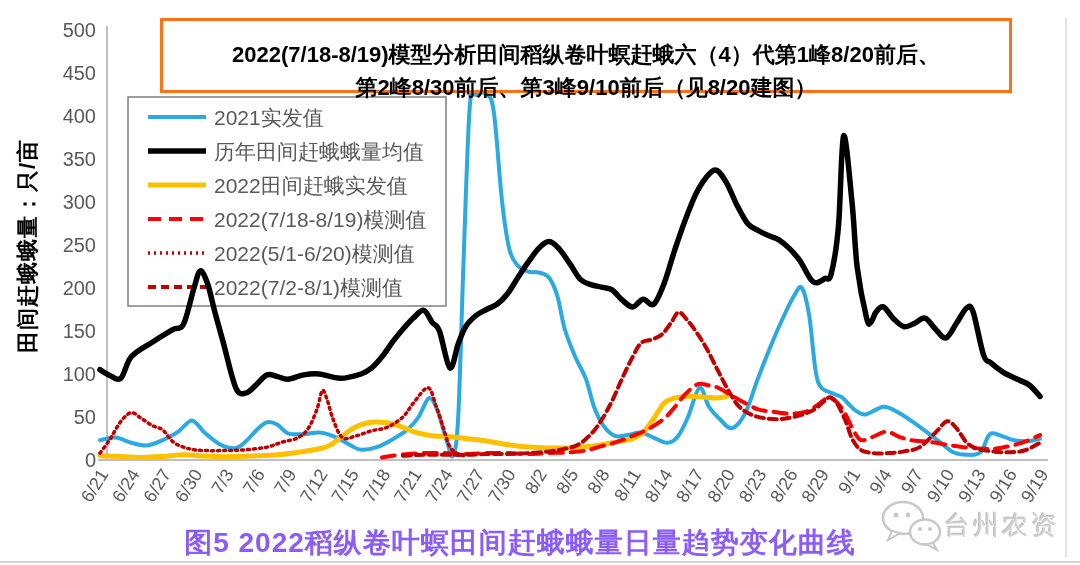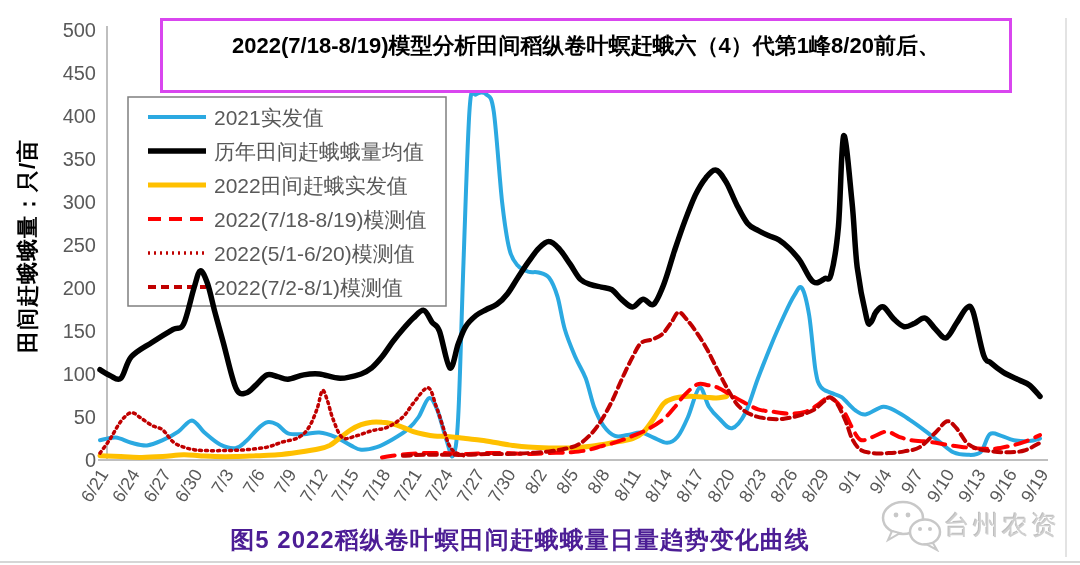--- a/index.html
+++ b/index.html
@@ -1,25 +1,25 @@
 <!DOCTYPE html>
 <html><head>
 <meta charset="utf-8">
 <style>
   html,body{margin:0;padding:0;background:#fff;}
   .figure{position:relative;width:1080px;height:565px;background:#fff;overflow:hidden;
           font-family:"Liberation Sans","DejaVu Sans",sans-serif;}
   .title-box{position:absolute;left:160px;top:18px;width:852px;height:75px;
-             border:3px solid #d946ef;box-sizing:border-box;background:#fff;
-             text-align:center;padding-top:8px;}
+             border:3px solid #f97316;box-sizing:border-box;background:#fff;
+             text-align:center;padding-top:17px;}
   .title-box div{font-size:22px;font-weight:700;color:#000;line-height:33px;white-space:nowrap;}
   .y-title{position:absolute;left:-224px;top:233px;width:500px;height:26px;text-align:center;
            transform:rotate(-90deg);font-size:22px;font-weight:700;color:#000;letter-spacing:1px;}
   .caption{position:absolute;left:0;top:524px;width:1040px;text-align:center;
-           font-size:24px;font-weight:700;color:#4c1d95;letter-spacing:1px;}
+           font-size:28px;font-weight:700;color:#8b5cf6;letter-spacing:1px;}
   .watermark{position:absolute;left:878px;top:495px;width:200px;height:60px;color:#c9c9c9;
              display:flex;align-items:center;opacity:.92;}
   .watermark span{font-size:26px;letter-spacing:3px;color:#cbcbcb;
                   text-shadow:1px 1px 0 #fff,-1px -1px 0 #b9b9b9;}
   svg text{font-family:"Liberation Sans","DejaVu Sans",sans-serif;}
 </style>
 </head>
 <body>
 
 <div class="figure">
@@ -89,20 +89,21 @@
       <path d="M100 440.22C102.6 439.8 110.4 437.2 115.7 437.6C120.9 438.1 126.1 441.5 131.3 442.8C136.6 444.1 141.8 445.8 147.0 445.4C152.2 444.9 157.4 442.5 162.7 440.2C167.9 437.9 173.5 434.9 178.3 431.6C183.2 428.3 187.6 420.3 191.9 420.4C196.3 420.6 199.7 428.5 204.4 432.5C209.1 436.5 214.9 441.9 220.1 444.5C225.3 447.1 231.4 448.5 235.8 448.0C240.1 447.4 242.7 444.1 246.2 441.1C249.7 438.1 253.2 433.1 256.7 429.9C260.1 426.7 263.6 423.0 267.1 422.2C270.6 421.3 274.1 422.9 277.6 424.7C281.0 426.6 283.6 431.8 288.0 433.3C292.4 434.9 298.4 434.3 303.7 434.2C308.9 434.1 314.1 432.1 319.3 432.5C324.6 432.9 329.8 434.6 335.0 436.8C340.2 438.9 346.3 443.2 350.7 445.4C355.0 447.5 356.8 449.4 361.1 449.7C365.5 450.0 371.6 448.8 376.8 447.1C382.0 445.4 387.2 442.4 392.4 439.4C397.7 436.4 403.8 432.8 408.1 429.0C412.5 425.3 415.1 422.2 418.6 417.0C422.0 411.8 425.9 399.2 429.0 398.1C432.1 396.9 434.4 403.0 437.4 410.1C440.3 417.3 444.1 433.5 446.8 441.1C449.4 448.7 451.1 459.7 453.0 455.7C454.9 451.7 456.5 449.3 458.2 417.0C460.0 384.8 461.6 313.8 463.5 262.2C465.4 210.6 467.6 135.3 469.7 107.4C471.8 79.4 473.2 96.6 476.0 94.5C478.8 92.4 483.5 91.6 486.4 94.5C489.4 97.4 491.1 93.8 493.8 111.7C496.4 129.6 499.5 179.1 502.1 202.0C504.7 224.9 506.8 238.7 509.4 249.3C512.0 259.9 514.6 261.9 517.8 265.6C520.9 269.4 524.7 270.5 528.2 271.7C531.7 272.8 535.2 271.5 538.7 272.5C542.1 273.5 546.0 273.7 549.1 277.7C552.2 281.7 554.9 288.0 557.5 296.6C560.1 305.2 561.8 319.2 564.8 329.3C567.7 339.3 571.7 348.6 575.2 356.8C578.7 365.0 582.5 370.0 585.7 378.3C588.8 386.6 591.1 398.8 594.0 406.7C597.0 414.6 599.9 420.7 603.4 425.6C606.9 430.5 610.9 434.3 614.9 435.9C618.9 437.5 623.1 435.6 627.4 435.1C631.8 434.5 636.7 432.1 641.0 432.5C645.4 432.9 649.2 435.9 653.6 437.6C657.9 439.4 663.1 442.9 667.1 442.8C671.1 442.7 674.1 441.1 677.6 436.8C681.1 432.5 684.4 425.2 688.0 417.0C691.7 408.8 696.0 389.5 699.5 387.8C703.0 386.0 705.6 401.5 708.9 406.7C712.2 411.8 715.5 415.1 719.4 418.7C723.2 422.3 727.5 429.2 731.9 428.2C736.2 427.2 741.1 421.0 745.5 412.7C749.8 404.4 753.6 389.8 758.0 378.3C762.4 366.8 767.2 354.4 771.6 343.9C775.9 333.4 780.3 323.7 784.1 315.5C787.9 307.3 791.6 299.5 794.6 294.9C797.5 290.3 799.4 284.6 801.9 288.0C804.3 291.4 806.9 301.9 809.2 315.5C811.4 329.1 813.5 357.8 815.4 369.7C817.4 381.6 818.1 383.0 820.7 386.9C823.3 390.8 827.6 391.2 831.1 392.9C834.6 394.6 837.6 394.4 841.6 397.2C845.6 400.1 851.1 407.3 855.1 410.1C859.1 413.0 860.9 415.0 865.6 414.4C870.3 413.8 878.1 407.1 883.3 406.7C888.6 406.3 892.6 409.7 896.9 411.8C901.3 414.0 904.7 416.4 909.4 419.6C914.1 422.7 919.9 426.9 925.1 430.8C930.3 434.6 936.1 439.2 940.8 442.8C945.5 446.4 949.0 450.3 953.3 452.3C957.7 454.3 962.4 454.8 966.9 454.8C971.4 454.8 976.6 455.7 980.5 452.3C984.3 448.8 986.4 436.9 989.9 434.2C993.3 431.5 997.4 434.9 1001.4 435.9C1005.4 436.9 1009.2 439.4 1013.9 440.2C1018.6 441.1 1025.2 441.4 1029.6 441.1C1033.9 440.8 1038.3 438.9 1040.0 438.5" fill="none" stroke="#2BA9E1" stroke-width="4" stroke-linecap="round" stroke-linejoin="round"></path>
       <path d="M100 369.7C101.7 370.7 107.0 374.3 110.4 375.7C113.9 377.2 117.4 381.5 120.9 378.3C124.4 375.1 126.1 362.8 131.3 356.8C136.6 350.8 145.3 346.8 152.2 342.2C159.2 337.6 167.9 332.3 173.1 329.3C178.3 326.3 180.1 331.0 183.6 324.1C187.0 317.2 191.2 296.9 194.0 288.0C196.8 279.1 198.0 271.5 200.3 270.8C202.5 270.1 205.1 276.8 207.6 283.7C210.0 290.6 212.3 302.3 214.9 312.1C217.5 321.8 219.8 329.6 223.2 342.2C226.7 354.8 231.9 379.3 235.8 387.8C239.6 396.2 242.7 393.5 246.2 392.9C249.7 392.3 253.2 387.3 256.7 384.3C260.1 381.3 263.6 376.2 267.1 374.9C270.6 373.6 274.1 375.9 277.6 376.6C281.0 377.3 283.6 379.4 288.0 379.2C292.4 378.9 298.4 375.7 303.7 374.9C308.9 374.0 313.2 373.4 319.3 374.0C325.4 374.6 333.3 378.3 340.2 378.3C347.2 378.3 355.9 375.7 361.1 374.0C366.3 372.3 368.1 370.8 371.6 368.0C375.0 365.1 378.5 361.1 382.0 356.8C385.5 352.5 389.0 346.8 392.4 342.2C395.9 337.6 399.4 333.3 402.9 329.3C406.4 325.3 409.9 321.3 413.3 318.1C416.8 314.9 420.6 309.6 423.8 310.4C426.9 311.1 429.5 319.0 432.1 322.4C434.7 325.8 436.5 323.4 439.4 331.0C442.4 338.6 446.8 365.8 449.9 368.0C453.0 370.1 455.6 350.8 458.2 343.9C460.9 337.0 462.6 331.4 465.6 326.7C468.5 322.0 472.5 318.4 476.0 315.5C479.5 312.7 483.0 311.4 486.4 309.5C489.9 307.6 493.4 306.9 496.9 304.3C500.4 301.8 503.9 298.5 507.3 294.0C510.8 289.6 514.3 283.0 517.8 277.7C521.3 272.4 524.7 267.1 528.2 262.2C531.7 257.3 535.2 251.9 538.7 248.4C542.1 245.0 545.6 241.4 549.1 241.6C552.6 241.7 556.1 245.6 559.6 249.3C563.0 253.0 566.5 258.9 570.0 263.9C573.5 268.9 577.0 276.0 580.4 279.4C583.9 282.8 587.4 283.3 590.9 284.6C594.4 285.9 597.9 286.3 601.3 287.1C604.8 288.0 608.3 287.6 611.8 289.7C615.3 291.9 618.7 297.2 622.2 300.0C625.7 302.9 629.2 307.1 632.7 306.9C636.1 306.8 639.6 299.6 643.1 299.2C646.6 298.8 650.1 306.9 653.6 304.3C657.0 301.8 660.5 292.6 664.0 283.7C667.5 274.8 671.0 261.5 674.4 251.0C677.9 240.6 681.4 230.2 684.9 220.9C688.4 211.6 691.9 202.3 695.3 195.1C698.8 188.0 702.3 182.1 705.8 177.9C709.3 173.8 712.7 169.3 716.2 170.2C719.7 171.0 723.2 177.2 726.7 183.1C730.1 189.0 733.6 198.7 737.1 205.4C740.6 212.2 744.1 219.3 747.6 223.5C751.0 227.7 754.5 228.4 758.0 230.4C761.5 232.4 765.0 234.0 768.4 235.5C771.9 237.1 775.4 237.7 778.9 239.8C782.4 242.0 785.9 245.0 789.3 248.4C792.8 251.9 796.3 255.5 799.8 260.5C803.3 265.5 807.4 274.8 810.2 278.5C813.0 282.3 814.1 282.8 816.5 282.8C818.9 282.8 822.4 280.0 824.8 278.5C827.3 277.1 828.8 282.8 831.1 274.2C833.4 265.6 836.3 250.0 838.4 226.9C840.5 203.9 841.4 139.9 843.6 135.8C845.9 131.6 849.7 180.1 852.0 202.0C854.3 223.9 854.8 248.0 857.2 267.4C859.7 286.7 864.4 308.9 866.6 318.1C868.9 327.3 869.2 323.4 870.8 322.4C872.4 321.4 873.9 314.7 876.0 312.1C878.1 309.5 880.4 305.8 883.3 306.9C886.3 308.1 890.3 315.7 893.8 319.0C897.3 322.3 900.7 326.0 904.2 326.7C907.7 327.4 911.2 324.7 914.7 323.3C918.1 321.8 921.6 317.1 925.1 318.1C928.6 319.1 932.1 326.0 935.6 329.3C939.0 332.6 942.5 338.9 946.0 337.9C949.5 336.9 953.0 328.3 956.4 323.3C959.9 318.2 964.1 309.6 966.9 307.8C969.7 305.9 970.4 304.2 973.2 312.1C975.9 320.0 980.6 346.6 983.6 355.1C986.6 363.5 987.6 360.0 990.9 362.8C994.2 365.7 998.7 369.4 1003.4 372.3C1008.1 375.1 1014.8 377.9 1019.1 380.0C1023.5 382.2 1026.1 382.5 1029.6 385.2C1033.0 387.9 1038.3 394.5 1040.0 396.4" fill="none" stroke="#000000" stroke-width="5.5" stroke-linecap="round" stroke-linejoin="round"></path>
       <path d="M100 455.7C103.5 455.8 113.9 456.3 120.9 456.6C127.9 456.8 134.8 457.4 141.8 457.4C148.7 457.4 155.7 457.0 162.7 456.6C169.6 456.1 177.5 455.0 183.6 454.8C189.6 454.7 194.0 455.4 199.2 455.7C204.4 456.0 208.8 456.4 214.9 456.6C221.0 456.7 228.8 456.7 235.8 456.6C242.7 456.4 249.7 456.0 256.7 455.7C263.6 455.4 270.6 455.4 277.6 454.8C284.5 454.3 291.5 453.3 298.4 452.3C305.4 451.3 314.1 450.0 319.3 448.8C324.6 447.7 326.3 447.2 329.8 445.4C333.3 443.5 336.7 440.2 340.2 437.6C343.7 435.1 347.2 432.0 350.7 429.9C354.1 427.8 357.6 426.0 361.1 424.7C364.6 423.4 368.1 422.6 371.6 422.2C375.0 421.7 378.5 421.9 382.0 422.2C385.5 422.4 389.0 423.0 392.4 423.9C395.9 424.7 399.4 426.0 402.9 427.3C406.4 428.6 409.9 430.5 413.3 431.6C416.8 432.8 420.3 433.5 423.8 434.2C427.3 434.9 429.9 435.5 434.2 435.9C438.6 436.4 444.7 436.3 449.9 436.8C455.1 437.2 460.3 437.9 465.6 438.5C470.8 439.1 476.0 439.5 481.2 440.2C486.4 440.9 491.7 441.9 496.9 442.8C502.1 443.7 507.3 444.7 512.6 445.4C517.8 446.1 522.1 446.7 528.2 447.1C534.3 447.5 542.1 447.8 549.1 448.0C556.1 448.1 563.0 448.2 570.0 448.0C577.0 447.7 583.9 447.1 590.9 446.2C597.9 445.4 604.8 444.1 611.8 442.8C618.7 441.5 627.4 440.2 632.7 438.5C637.9 436.8 639.6 435.8 643.1 432.5C646.6 429.2 650.1 423.6 653.6 418.7C657.0 413.8 660.5 406.7 664.0 403.2C667.5 399.8 671.0 399.2 674.4 398.1C677.9 396.9 681.4 396.6 684.9 396.4C688.4 396.1 691.9 396.2 695.3 396.4C698.8 396.5 702.3 396.9 705.8 397.2C709.3 397.5 712.7 398.2 716.2 398.1C719.7 397.9 724.9 396.6 726.7 396.4" fill="none" stroke="#FFC000" stroke-width="5" stroke-linecap="round" stroke-linejoin="round"></path>
       <path d="M382 457.42C383.7 457.1 388.1 456.3 392.4 455.7C396.8 455.1 402.9 454.4 408.1 454.0C413.3 453.6 417.7 453.3 423.8 453.1C429.9 453.0 437.7 453.0 444.7 453.1C451.6 453.3 458.6 454.0 465.6 454.0C472.5 454.0 479.5 453.3 486.4 453.1C493.4 453.0 500.4 453.0 507.3 453.1C514.3 453.3 521.3 454.0 528.2 454.0C535.2 454.0 542.1 453.4 549.1 453.1C556.1 452.8 563.9 452.7 570.0 452.3C576.1 451.8 580.4 451.5 585.7 450.5C590.9 449.5 596.1 447.7 601.3 446.2C606.6 444.8 611.8 443.7 617.0 441.9C622.2 440.2 627.4 438.1 632.7 435.9C637.9 433.8 643.1 431.9 648.3 429.0C653.6 426.2 659.6 422.3 664.0 418.7C668.4 415.1 671.0 411.6 674.4 407.5C677.9 403.5 681.1 398.5 684.9 394.6C688.7 390.8 693.6 385.9 697.4 384.3C701.3 382.7 704.4 384.6 707.9 385.2C711.3 385.8 714.8 386.3 718.3 387.8C721.8 389.2 724.8 391.5 728.8 393.8C732.8 396.1 737.5 398.9 742.3 401.5C747.2 404.1 752.8 407.5 758.0 409.3C763.2 411.0 768.4 411.1 773.7 411.8C778.9 412.6 784.1 413.6 789.3 413.6C794.6 413.6 800.3 413.3 805.0 411.8C809.7 410.4 813.9 407.3 817.5 405.0C821.2 402.7 824.0 398.8 826.9 398.1C829.9 397.4 832.3 398.2 835.3 400.7C838.2 403.1 841.6 407.5 844.7 412.7C847.8 417.9 851.3 427.0 854.1 431.6C856.9 436.2 858.3 439.4 861.4 440.2C864.5 441.1 868.7 438.2 872.9 436.8C877.1 435.3 882.1 431.6 886.5 431.6C890.8 431.6 894.8 435.3 899.0 436.8C903.2 438.2 906.3 439.4 911.5 440.2C916.8 441.1 923.7 441.1 930.3 441.9C936.9 442.8 944.3 444.4 951.2 445.4C958.2 446.4 965.1 447.4 972.1 448.0C979.1 448.5 986.9 449.1 993.0 448.8C999.1 448.5 1003.4 447.4 1008.7 446.2C1013.9 445.1 1019.1 443.8 1024.3 441.9C1029.6 440.1 1037.4 436.2 1040.0 435.1" fill="none" stroke="#FF0000" stroke-width="4" stroke-linecap="round" stroke-linejoin="round" stroke-dasharray="13 8"></path>
       <path d="M100 453.12C101.7 450.7 107.0 443.8 110.4 438.5C113.9 433.2 117.4 425.6 120.9 421.3C124.4 417.0 127.9 413.1 131.3 412.7C134.8 412.3 138.3 416.6 141.8 418.7C145.3 420.9 148.7 423.7 152.2 425.6C155.7 427.5 159.2 427.2 162.7 429.9C166.1 432.6 169.6 439.1 173.1 441.9C176.6 444.8 180.1 445.8 183.6 447.1C187.0 448.4 190.5 449.1 194.0 449.7C197.5 450.3 199.2 450.4 204.4 450.5C209.7 450.7 218.4 450.7 225.3 450.5C232.3 450.4 239.3 450.3 246.2 449.7C253.2 449.1 261.0 448.4 267.1 447.1C273.2 445.8 277.6 443.5 282.8 441.9C288.0 440.4 294.1 440.1 298.4 437.6C302.8 435.2 305.8 432.2 308.9 427.3C312.0 422.4 315.0 414.6 317.2 408.4C319.5 402.2 320.7 391.5 322.5 390.3C324.2 389.2 325.9 396.8 327.7 401.5C329.4 406.3 330.5 412.7 332.9 418.7C335.3 424.7 338.5 434.8 342.3 437.6C346.1 440.5 351.0 437.1 355.9 435.9C360.8 434.8 366.3 432.2 371.6 430.8C376.8 429.3 382.0 429.6 387.2 427.3C392.4 425.0 398.5 421.0 402.9 417.0C407.2 413.0 409.2 408.1 413.3 403.2C417.5 398.4 424.1 387.2 428.0 387.8C431.8 388.3 433.9 400.4 436.3 406.7C438.7 413.0 440.5 419.3 442.6 425.6C444.7 431.9 446.8 440.1 448.8 444.5C450.9 449.0 452.7 450.4 455.1 452.3C457.5 454.1 462.1 455.1 463.5 455.7" fill="none" stroke="#C00000" stroke-width="3.5" stroke-linecap="round" stroke-linejoin="round" stroke-dasharray="2 4"></path>
       <path d="M402.8888888888889 455.7C406.4 455.6 416.8 455.0 423.8 454.8C430.7 454.7 437.7 454.8 444.7 454.8C451.6 454.8 458.6 455.0 465.6 454.8C472.5 454.7 479.5 454.1 486.4 454.0C493.4 453.8 500.4 454.1 507.3 454.0C514.3 453.8 521.3 453.6 528.2 453.1C535.2 452.7 543.0 452.1 549.1 451.4C555.2 450.7 559.9 450.0 564.8 448.8C569.7 447.7 574.0 447.0 578.4 444.5C582.7 442.1 587.1 438.2 590.9 434.2C594.7 430.2 597.9 425.9 601.3 420.4C604.8 415.0 608.3 408.5 611.8 401.5C615.3 394.5 618.7 385.8 622.2 378.3C625.7 370.8 629.5 362.7 632.7 356.8C635.8 350.9 637.9 345.9 641.0 343.0C644.2 340.2 648.0 341.0 651.5 339.6C654.9 338.2 658.6 337.3 661.9 334.4C665.2 331.6 668.5 326.1 671.3 322.4C674.1 318.7 676.0 312.5 678.6 312.1C681.2 311.7 683.8 316.2 687.0 319.8C690.1 323.4 693.9 328.4 697.4 333.6C700.9 338.7 704.4 344.5 707.9 350.8C711.3 357.1 714.8 364.7 718.3 371.4C721.8 378.2 725.3 385.3 728.8 391.2C732.2 397.1 735.2 402.7 739.2 406.7C743.2 410.7 747.9 413.3 752.8 415.3C757.7 417.3 763.2 418.1 768.4 418.7C773.7 419.3 778.9 419.3 784.1 418.7C789.3 418.1 794.9 416.7 799.8 415.3C804.7 413.8 809.4 412.4 813.4 410.1C817.4 407.8 821.0 403.7 823.8 401.5C826.6 399.4 827.8 396.8 830.1 397.2C832.3 397.7 834.8 400.1 837.4 404.1C840.0 408.1 843.3 415.6 845.7 421.3C848.2 427.0 849.6 433.8 852.0 438.5C854.4 443.2 856.9 447.2 860.4 449.7C863.8 452.1 868.2 452.5 872.9 453.1C877.6 453.7 883.3 453.4 888.6 453.1C893.8 452.8 899.0 452.4 904.2 451.4C909.4 450.4 914.7 450.3 919.9 447.1C925.1 443.9 931.0 436.8 935.6 432.5C940.1 428.2 943.6 422.0 947.0 421.3C950.5 420.6 953.1 424.6 956.4 428.2C959.8 431.8 963.4 439.4 966.9 442.8C970.4 446.2 973.0 447.4 977.3 448.8C981.7 450.3 987.8 450.8 993.0 451.4C998.2 452.0 1003.4 452.4 1008.7 452.3C1013.9 452.1 1019.1 452.1 1024.3 450.5C1029.6 449.0 1037.4 444.1 1040.0 442.8" fill="none" stroke="#C00000" stroke-width="4" stroke-linecap="round" stroke-linejoin="round" stroke-dasharray="8 5"></path>
     </svg>
 
   <div class="title-box">
     <div>2022(7/18-8/19)模型分析田间稻纵卷叶螟赶蛾六（4）代第1峰8/20前后、</div>
+    <div>第2峰8/30前后、第3峰9/10前后（见8/20建图）</div>
   </div>
 
   <div class="caption">图5  2022稻纵卷叶螟田间赶蛾蛾量日量趋势变化曲线</div>
 
   <div class="watermark">
     <svg width="66" height="54" viewBox="0 0 66 54">
       <ellipse cx="25" cy="20" rx="20" ry="16" fill="#ffffff" stroke="#c4c4c4" stroke-width="2.5"></ellipse>
       <path d="M14 33 L10 42 L22 35 Z" fill="#ffffff" stroke="#c4c4c4" stroke-width="2"></path>
       <circle cx="18" cy="17" r="2.4" fill="#c4c4c4"></circle>
       <circle cx="30" cy="17" r="2.4" fill="#c4c4c4"></circle>

